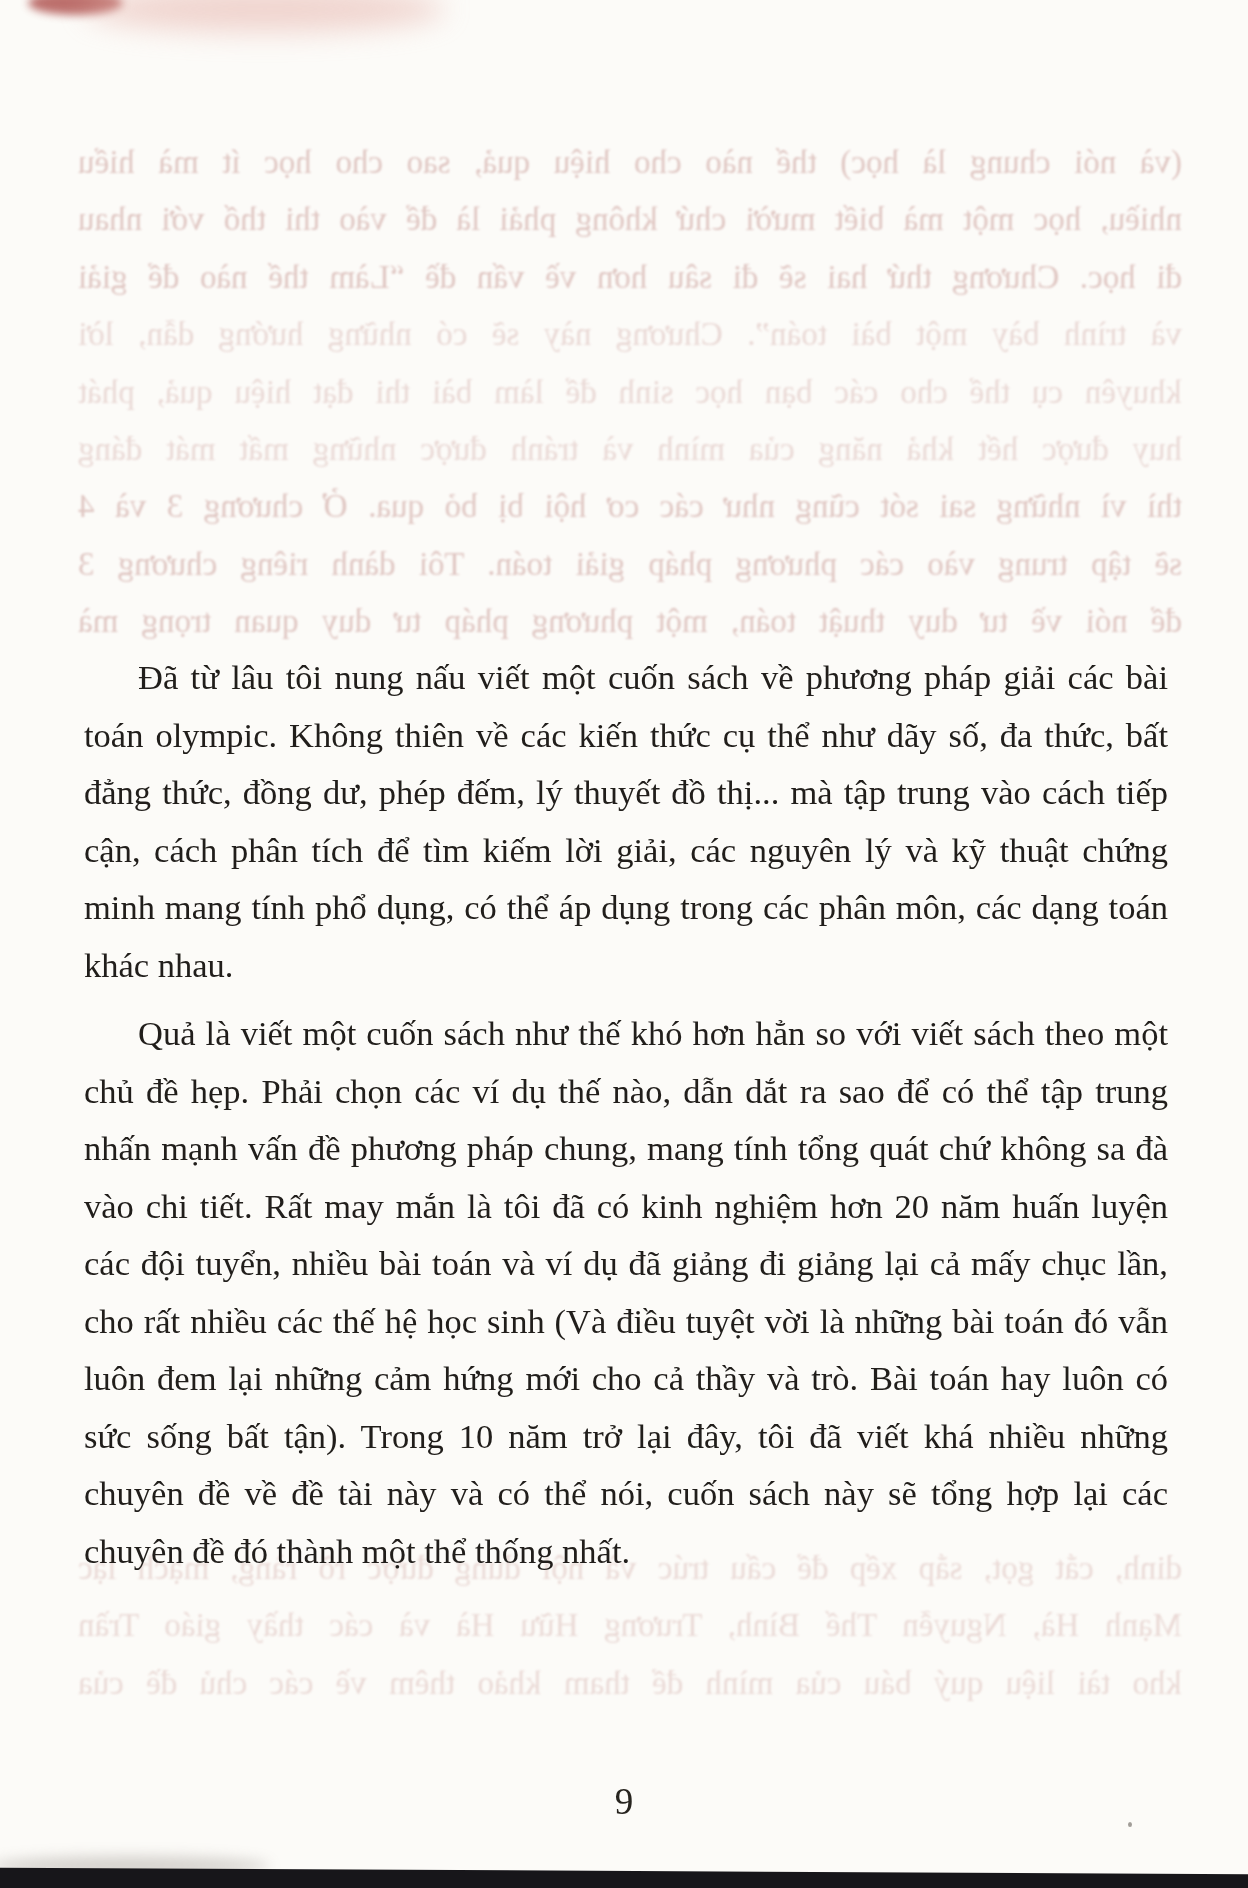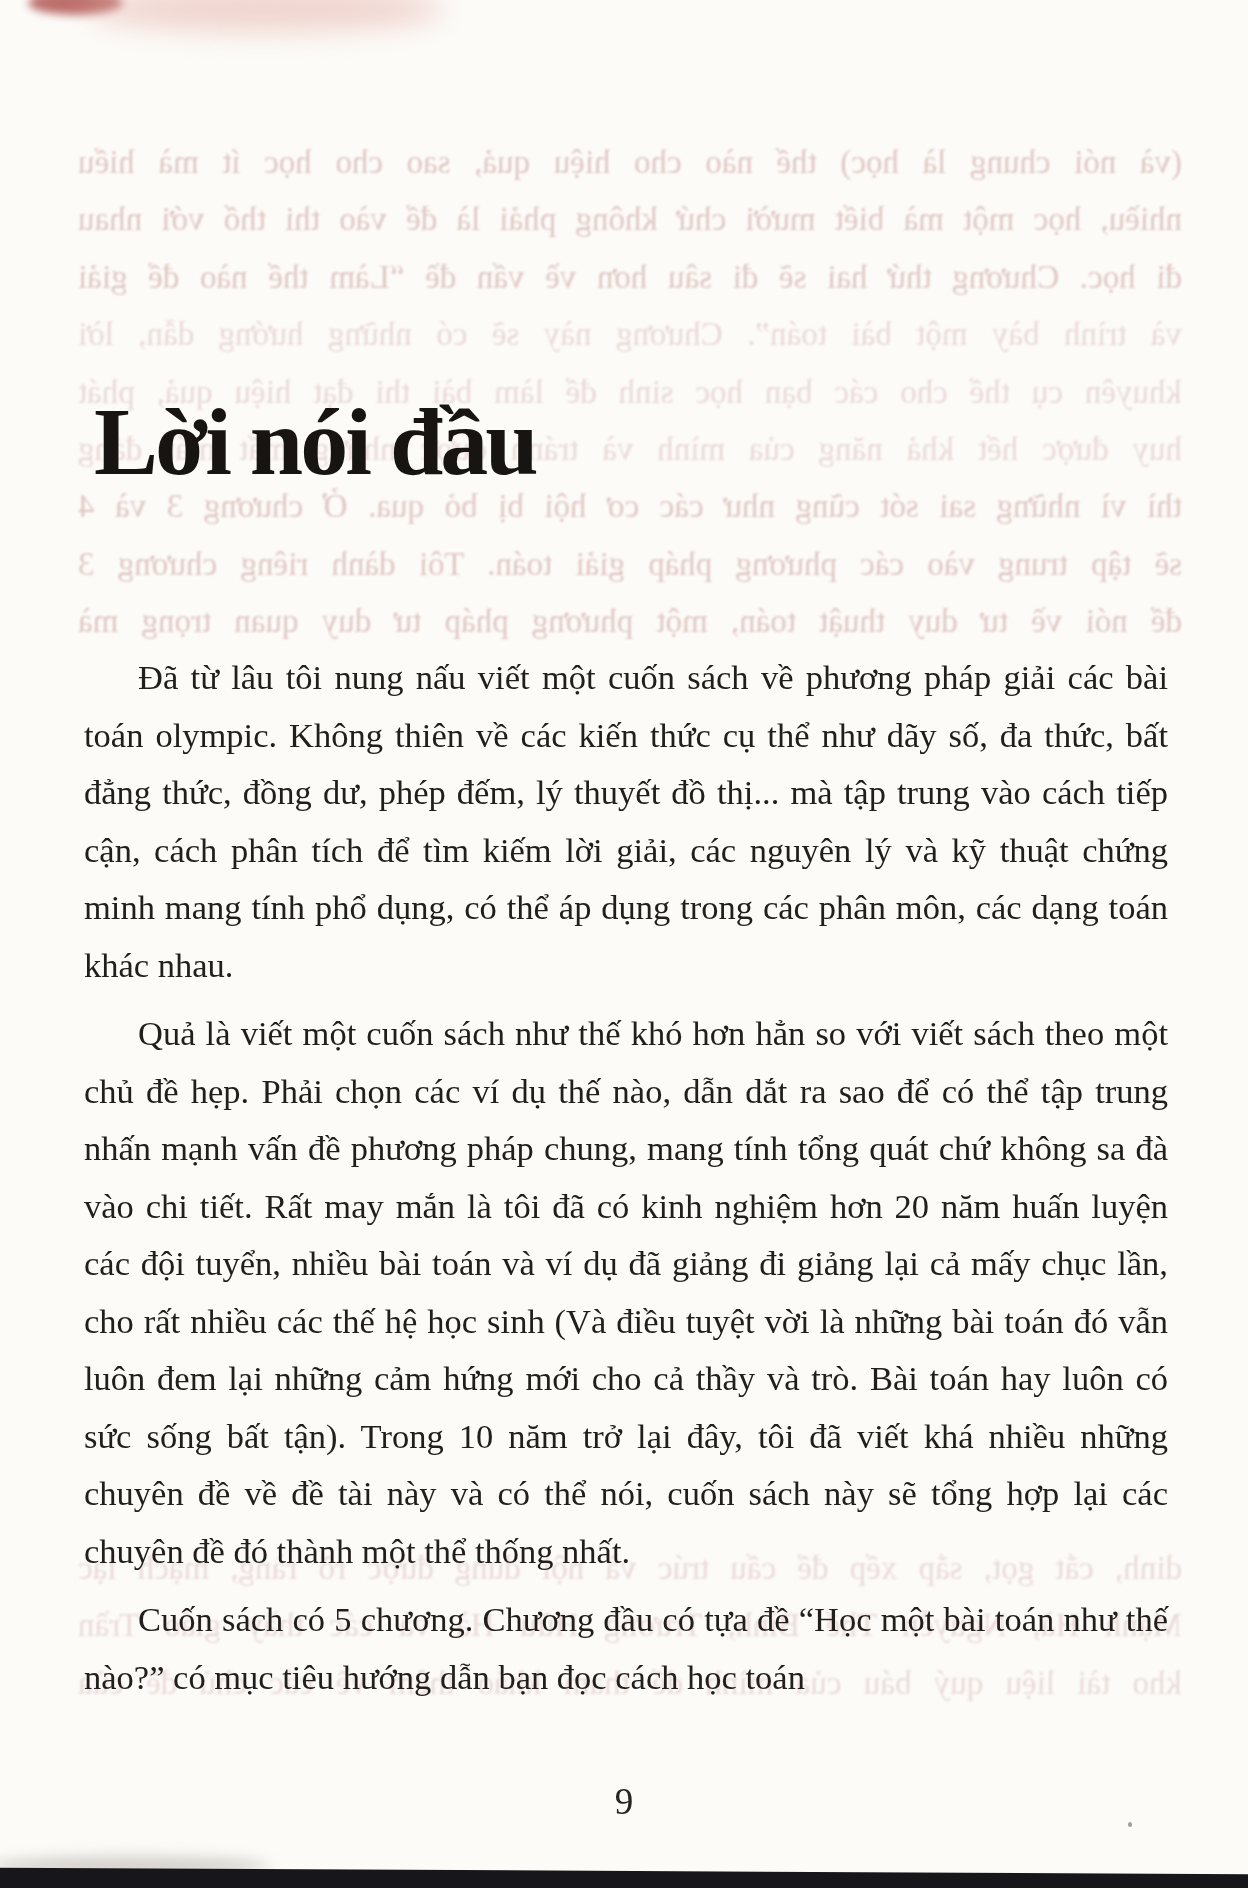--- a/index.html
+++ b/index.html
@@ -94,26 +94,24 @@
     <div class="bline">sẽ tập trung vào các phương pháp giải toán. Tôi dành riêng chương 3</div>
     <div class="bline">để nói về tư duy thuật toán, một phương pháp tư duy quan trọng mà</div>
   </div>
 
   <div class="bleed bleed-mid">
     <div class="bline">dinh, cắt gọt, sắp xếp để cấu trúc và nội dung được rõ ràng, mạch lạc</div>
     <div class="bline">Mạnh Hà, Nguyễn Thế Bình, Trương Hữu Hà và các thầy giáo Trần</div>
     <div class="bline">kho tài liệu quý báu của mình để tham khảo thêm về các chủ đề của</div>
   </div>
 
-  <h1 class="heading">Lời nói đầu</h1>
 
   <div class="body-text">
     <p>Đã từ lâu tôi nung nấu viết một cuốn sách về phương pháp giải các bài toán olympic. Không thiên về các kiến thức cụ thể như dãy số, đa thức, bất đẳng thức, đồng dư, phép đếm, lý thuyết đồ thị... mà tập trung vào cách tiếp cận, cách phân tích để tìm kiếm lời giải, các nguyên lý và kỹ thuật chứng minh mang tính phổ dụng, có thể áp dụng trong các phân môn, các dạng toán khác nhau.</p>
     <p>Quả là viết một cuốn sách như thế khó hơn hẳn so với viết sách theo một chủ đề hẹp. Phải chọn các ví dụ thế nào, dẫn dắt ra sao để có thể tập trung nhấn mạnh vấn đề phương pháp chung, mang tính tổng quát chứ không sa đà vào chi tiết. Rất may mắn là tôi đã có kinh nghiệm hơn 20 năm huấn luyện các đội tuyển, nhiều bài toán và ví dụ đã giảng đi giảng lại cả mấy chục lần, cho rất nhiều các thế hệ học sinh (Và điều tuyệt vời là những bài toán đó vẫn luôn đem lại những cảm hứng mới cho cả thầy và trò. Bài toán hay luôn có sức sống bất tận). Trong 10 năm trở lại đây, tôi đã viết khá nhiều những chuyên đề về đề tài này và có thể nói, cuốn sách này sẽ tổng hợp lại các chuyên đề đó thành một thể thống nhất.</p>
-    <p>Cuốn sách có 5 chương. Chương đầu có tựa đề “Học một bài toán như thế nào?” có mục tiêu hướng dẫn bạn đọc cách học toán</p>
   </div>
 
   <div class="page-number">9</div>
 
   <div class="ink-dot"></div>
   <div class="edge-smudge"></div>
   <div class="bottom-bar"></div>
 
 </div>
 

